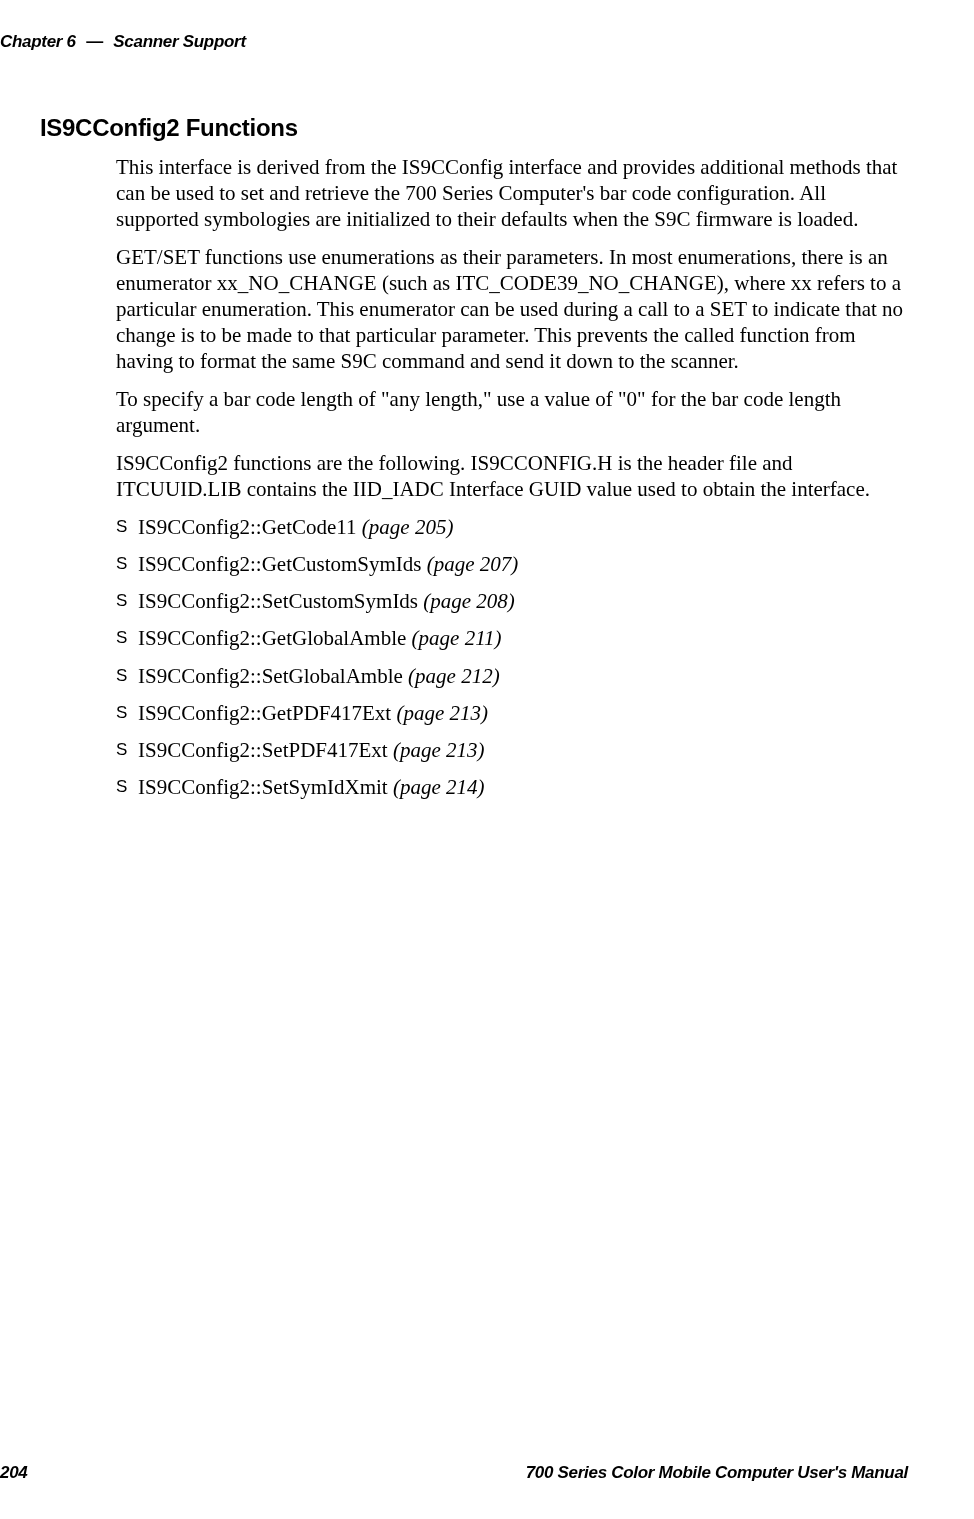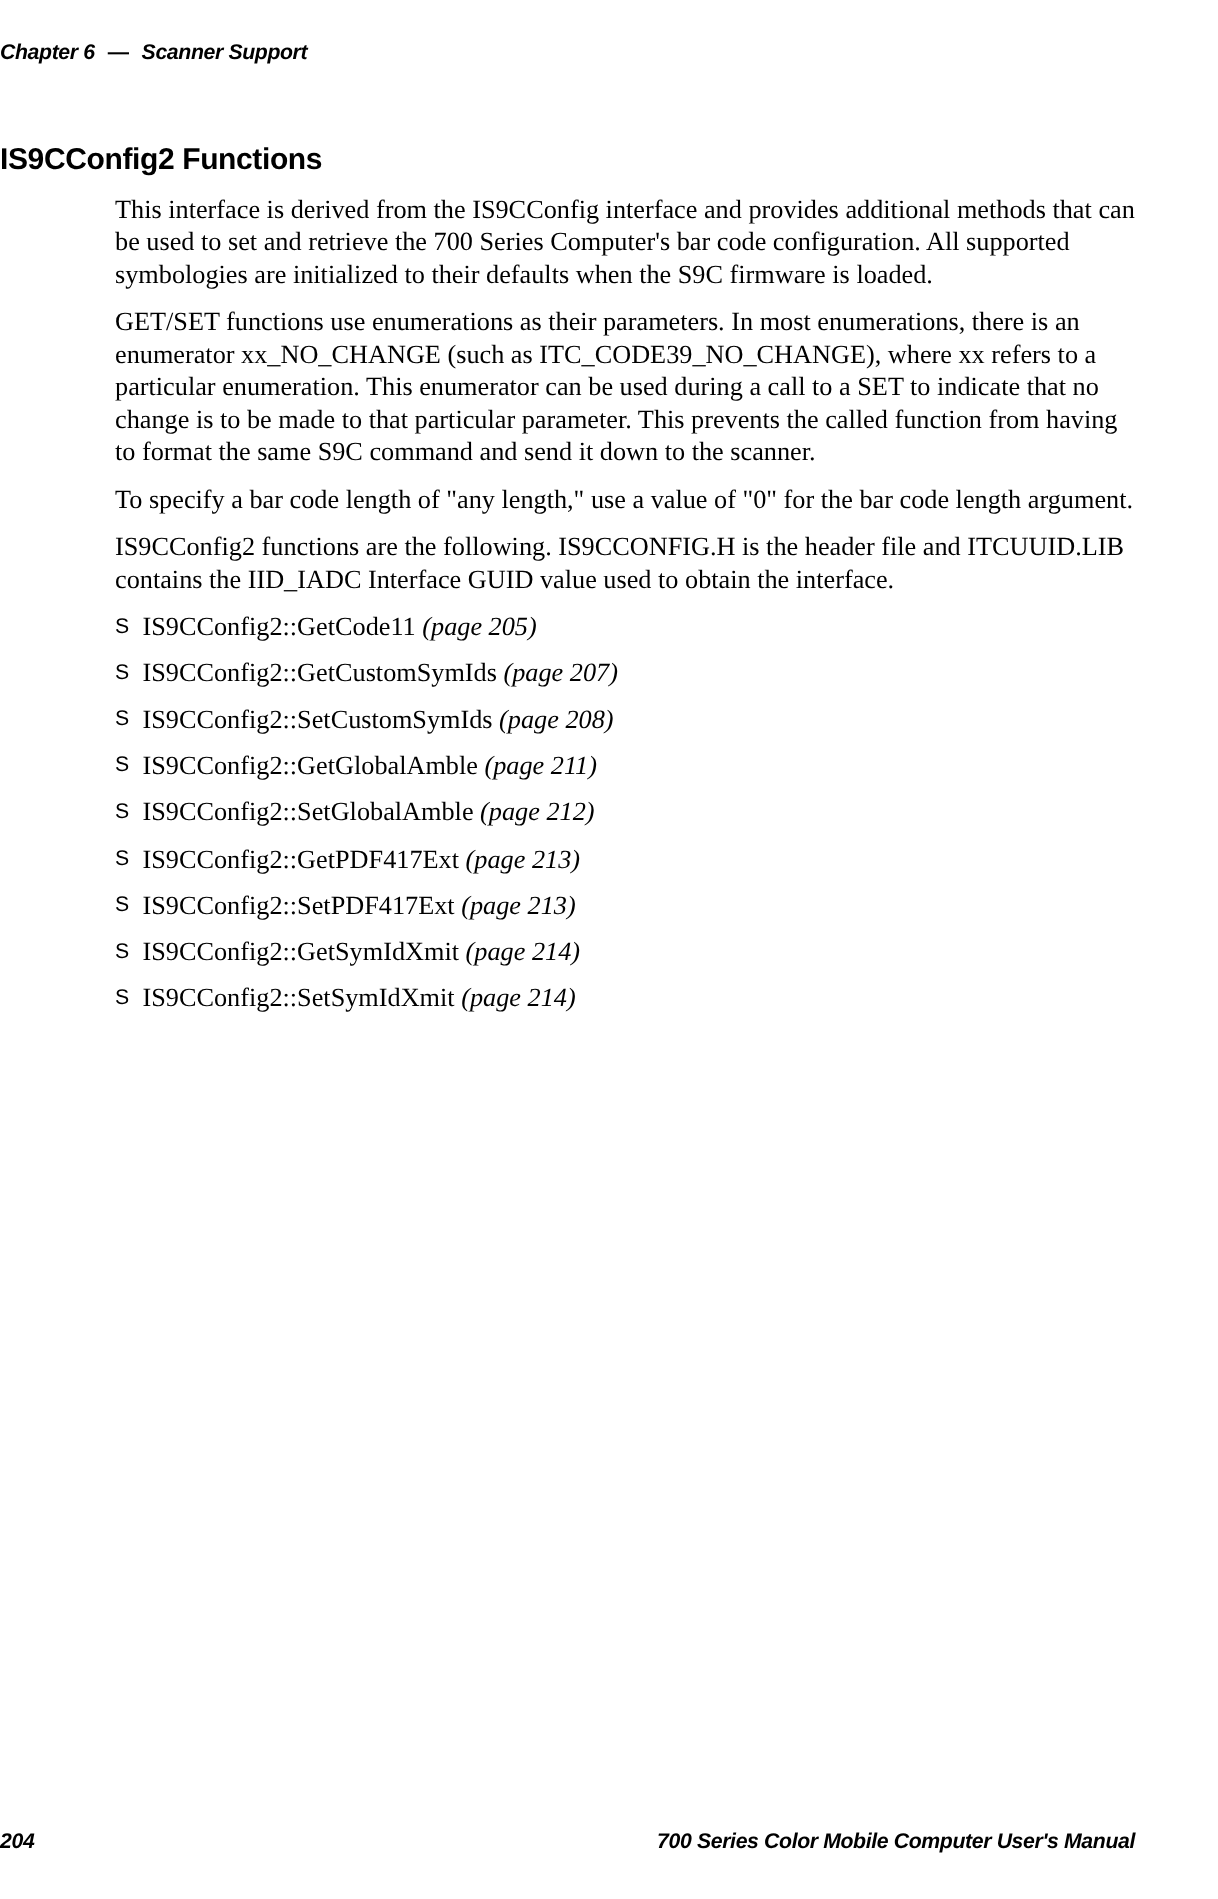--- a/index.html
+++ b/index.html
@@ -32,23 +32,24 @@
       font-style: normal;
       margin: 0 6px;
     }
     .section-title {
       font-family: 'Segoe UI', 'Helvetica Neue', Arial, sans-serif;
       font-weight: bold;
       font-size: 24px;
       margin-top: 62px;
       margin-bottom: 12px;
       letter-spacing: -0.3px;
+      margin-left: 40px;
     }
     .body-block {
-      margin-left: 92px;
+      margin-left: 116px;
     }
     .para {
       font-family: 'Adobe Garamond Pro', Garamond, Georgia, serif;
       font-size: 21px;
       line-height: 1.24;
       margin: 0 0 12px 0;
     }
     .bullets {
       list-style: none;
       padding: 0;
@@ -106,21 +107,20 @@
     <p class="para">IS9CConfig2 functions are the following. IS9CCONFIG.H is the header file and ITCUUID.LIB contains the IID_IADC Interface GUID value used to obtain the interface.</p>
 
     <ul class="bullets">
       <li><span>IS9CConfig2::GetCode11 </span><span class="pageref">(page 205)</span></li>
       <li><span>IS9CConfig2::GetCustomSymIds </span><span class="pageref">(page 207)</span></li>
       <li><span>IS9CConfig2::SetCustomSymIds </span><span class="pageref">(page 208)</span></li>
       <li><span>IS9CConfig2::GetGlobalAmble </span><span class="pageref">(page 211)</span></li>
       <li><span>IS9CConfig2::SetGlobalAmble </span><span class="pageref">(page 212)</span></li>
       <li><span>IS9CConfig2::GetPDF417Ext </span><span class="pageref">(page 213)</span></li>
       <li><span>IS9CConfig2::SetPDF417Ext </span><span class="pageref">(page 213)</span></li>
-      <li><span>IS9CConfig2::GetSymIdXmit </span><span class="pageref">(page 214)</span></li>
       <li><span>IS9CConfig2::SetSymIdXmit </span><span class="pageref">(page 214)</span></li>
     </ul>
   </div>
 
   <div class="footer">
     <span>204</span>
     <span>700 Series Color Mobile Computer User's Manual</span>
   </div>
 </div>
 

